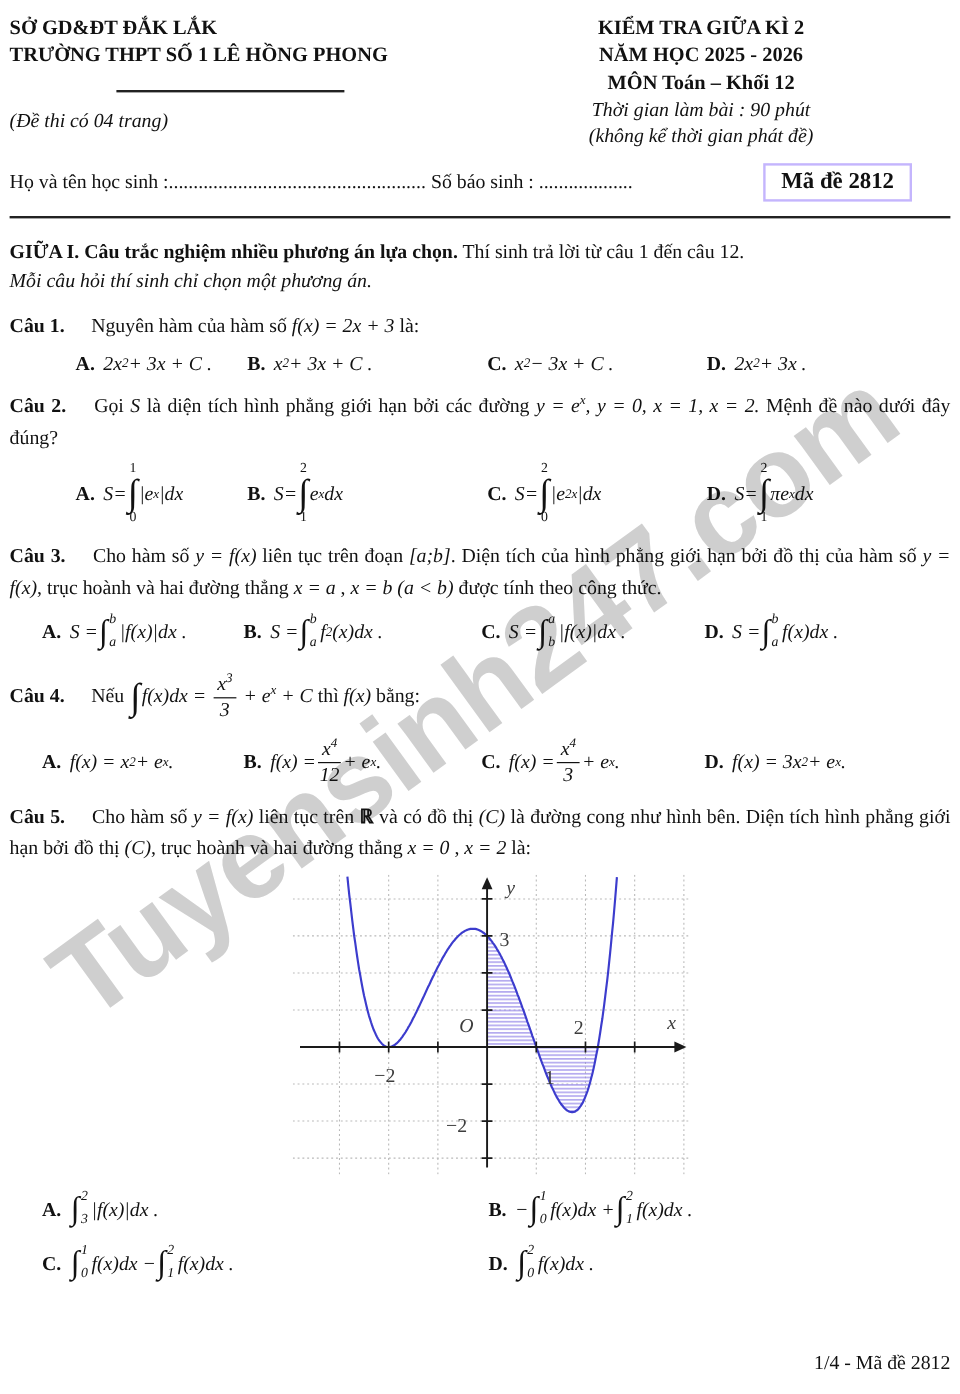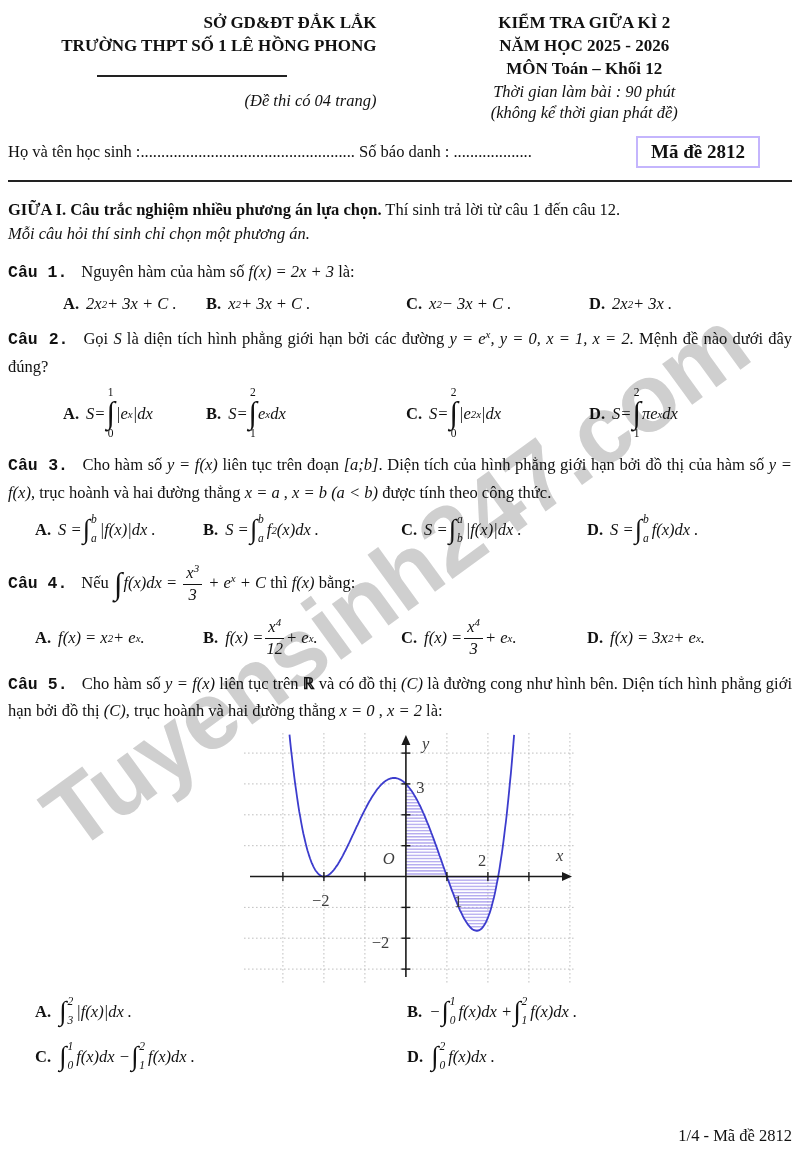--- a/index.html
+++ b/index.html
@@ -6,39 +6,39 @@
   .page{position:relative;width:800px;height:1162px;overflow:hidden;background:#fff;
         font-family:"Liberation Serif",serif;color:#111;font-size:16.5px;
         display:flex;flex-direction:column;box-sizing:border-box;padding:8px 8px 0 8px;}
   .watermark{position:absolute;left:55px;top:772px;z-index:0;white-space:nowrap;
         font-family:"Liberation Sans",sans-serif;font-weight:bold;font-size:96px;
         color:#c2c2c2;opacity:.78;letter-spacing:-1px;
         transform:rotate(-36deg);transform-origin:0 50%;pointer-events:none;}
   .content{position:relative;z-index:1;display:flex;flex-direction:column;flex:1;}
   
   .header{display:flex;}
-  .h-left{width:47%;text-align:right;padding-top:4px;}
+  .h-left{width:47%;text-align:left;padding-top:4px;}
   .h-right{width:53%;text-align:center;padding-top:4px;}
   .h-bold{font-weight:bold;font-size:17px;line-height:1.35;}
   .h-italic{font-style:italic;font-size:16.5px;line-height:1.3;}
   .h-divider{width:190px;border-top:2px solid #222;margin:17px auto 13px auto;}
   
   .student-row{display:flex;align-items:center;margin-top:12px;}
   .student-line{flex:1;font-size:16.5px;}
   .code-box{border:2px solid #c4b5fd;padding:3px 13px;font-weight:bold;font-size:19px;margin-right:32px;white-space:nowrap;}
   .rule{border:none;border-top:2px solid #222;margin:12px 0 4px 0;}
   
   .section-head{margin-top:12px;line-height:1.5;}
   .section-sub{line-height:1.5;}
   .mb{font-weight:bold;}
   .mi{font-style:italic;}
   
   .question{margin-top:12px;}
   .stem{line-height:1.62;text-align:justify;}
-  .qnum{margin-right:4px;font-family:Liberation Mono, monospace;}
+  .qnum{margin-right:18px;}
   .opts{display:grid;align-items:center;margin-top:7px;}
   .cols4{grid-template-columns:150px 198px 185px 1fr;}
   #questions .question:nth-child(1) .cols4,
   #questions .question:nth-child(2) .cols4{padding-left:55px;grid-template-columns:143px 200px 183px 1fr;}
   #questions .question:nth-child(3) .cols4,
   #questions .question:nth-child(4) .cols4{padding-left:27px;grid-template-columns:168px 198px 186px 1fr;}
   .cols2{grid-template-columns:372px 1fr;padding-left:27px;row-gap:12px;}
   .opt{display:flex;align-items:center;}
   .olab{font-weight:bold;margin-right:7px;}
   .obody{display:inline-flex;align-items:center;flex-wrap:nowrap;white-space:nowrap;}
@@ -75,21 +75,21 @@
         <div class="h-bold">NĂM HỌC 2025 - 2026</div>
         <div class="h-bold">MÔN Toán – Khối 12</div>
         <div class="h-italic">Thời gian làm bài : 90 phút</div>
         <div class="h-italic">(không kể thời gian phát đề)</div>
       </div>
     </div>
 
     <div class="student-row">
       <div class="student-line">
         <span>Họ và tên học sinh :....................................................</span>
-        <span>Số báo danh : ...................</span>
+        <span>Số báo sinh : ...................</span>
       </div>
       <div class="code-box">Mã đề 2812</div>
     </div>
 
     <hr class="rule">
 
     <div class="section-head">
       <span class="mb">GIỮA I. Câu trắc nghiệm nhiều phương án lựa chọn.</span><span> Thí sinh trả lời từ câu 1 đến câu 12.</span>
     </div>
     <div class="section-sub mi">Mỗi câu hỏi thí sinh chỉ chọn một phương án.</div>

